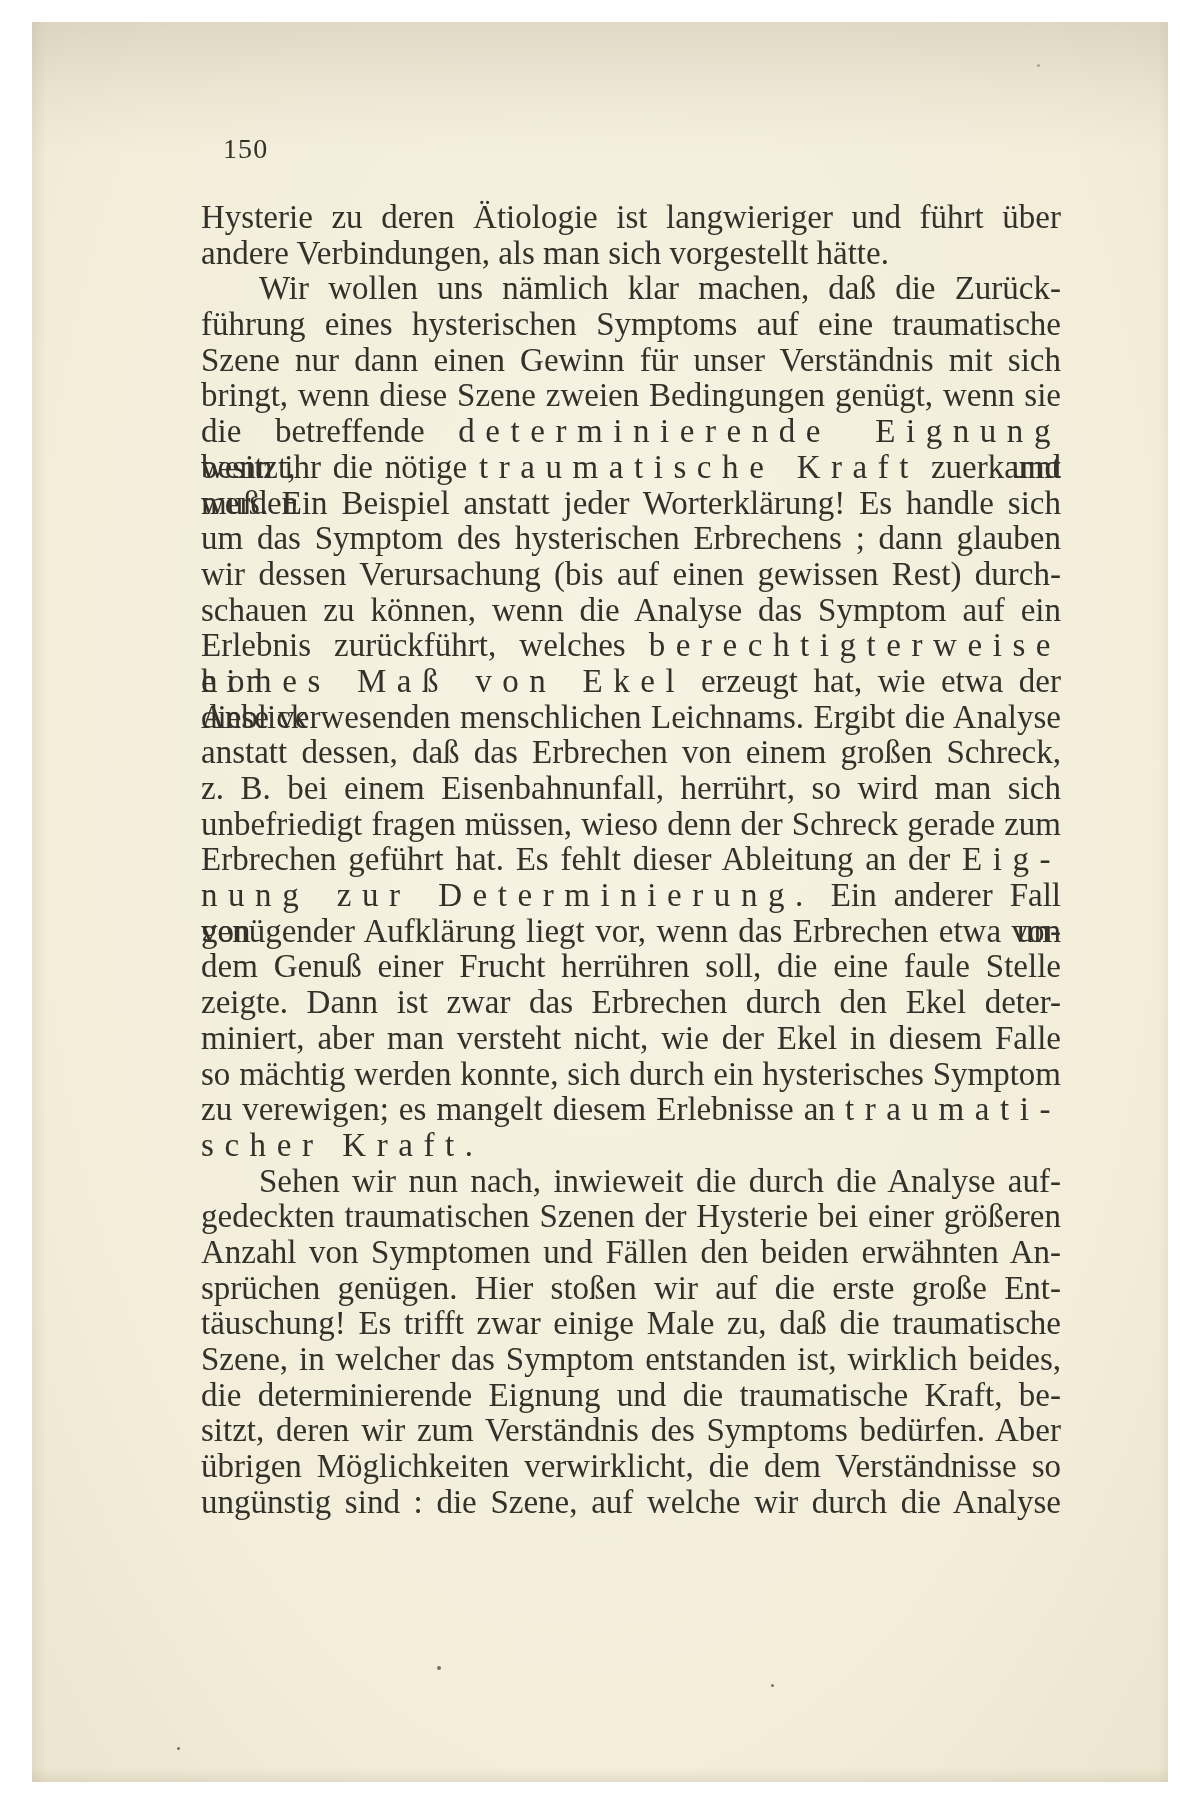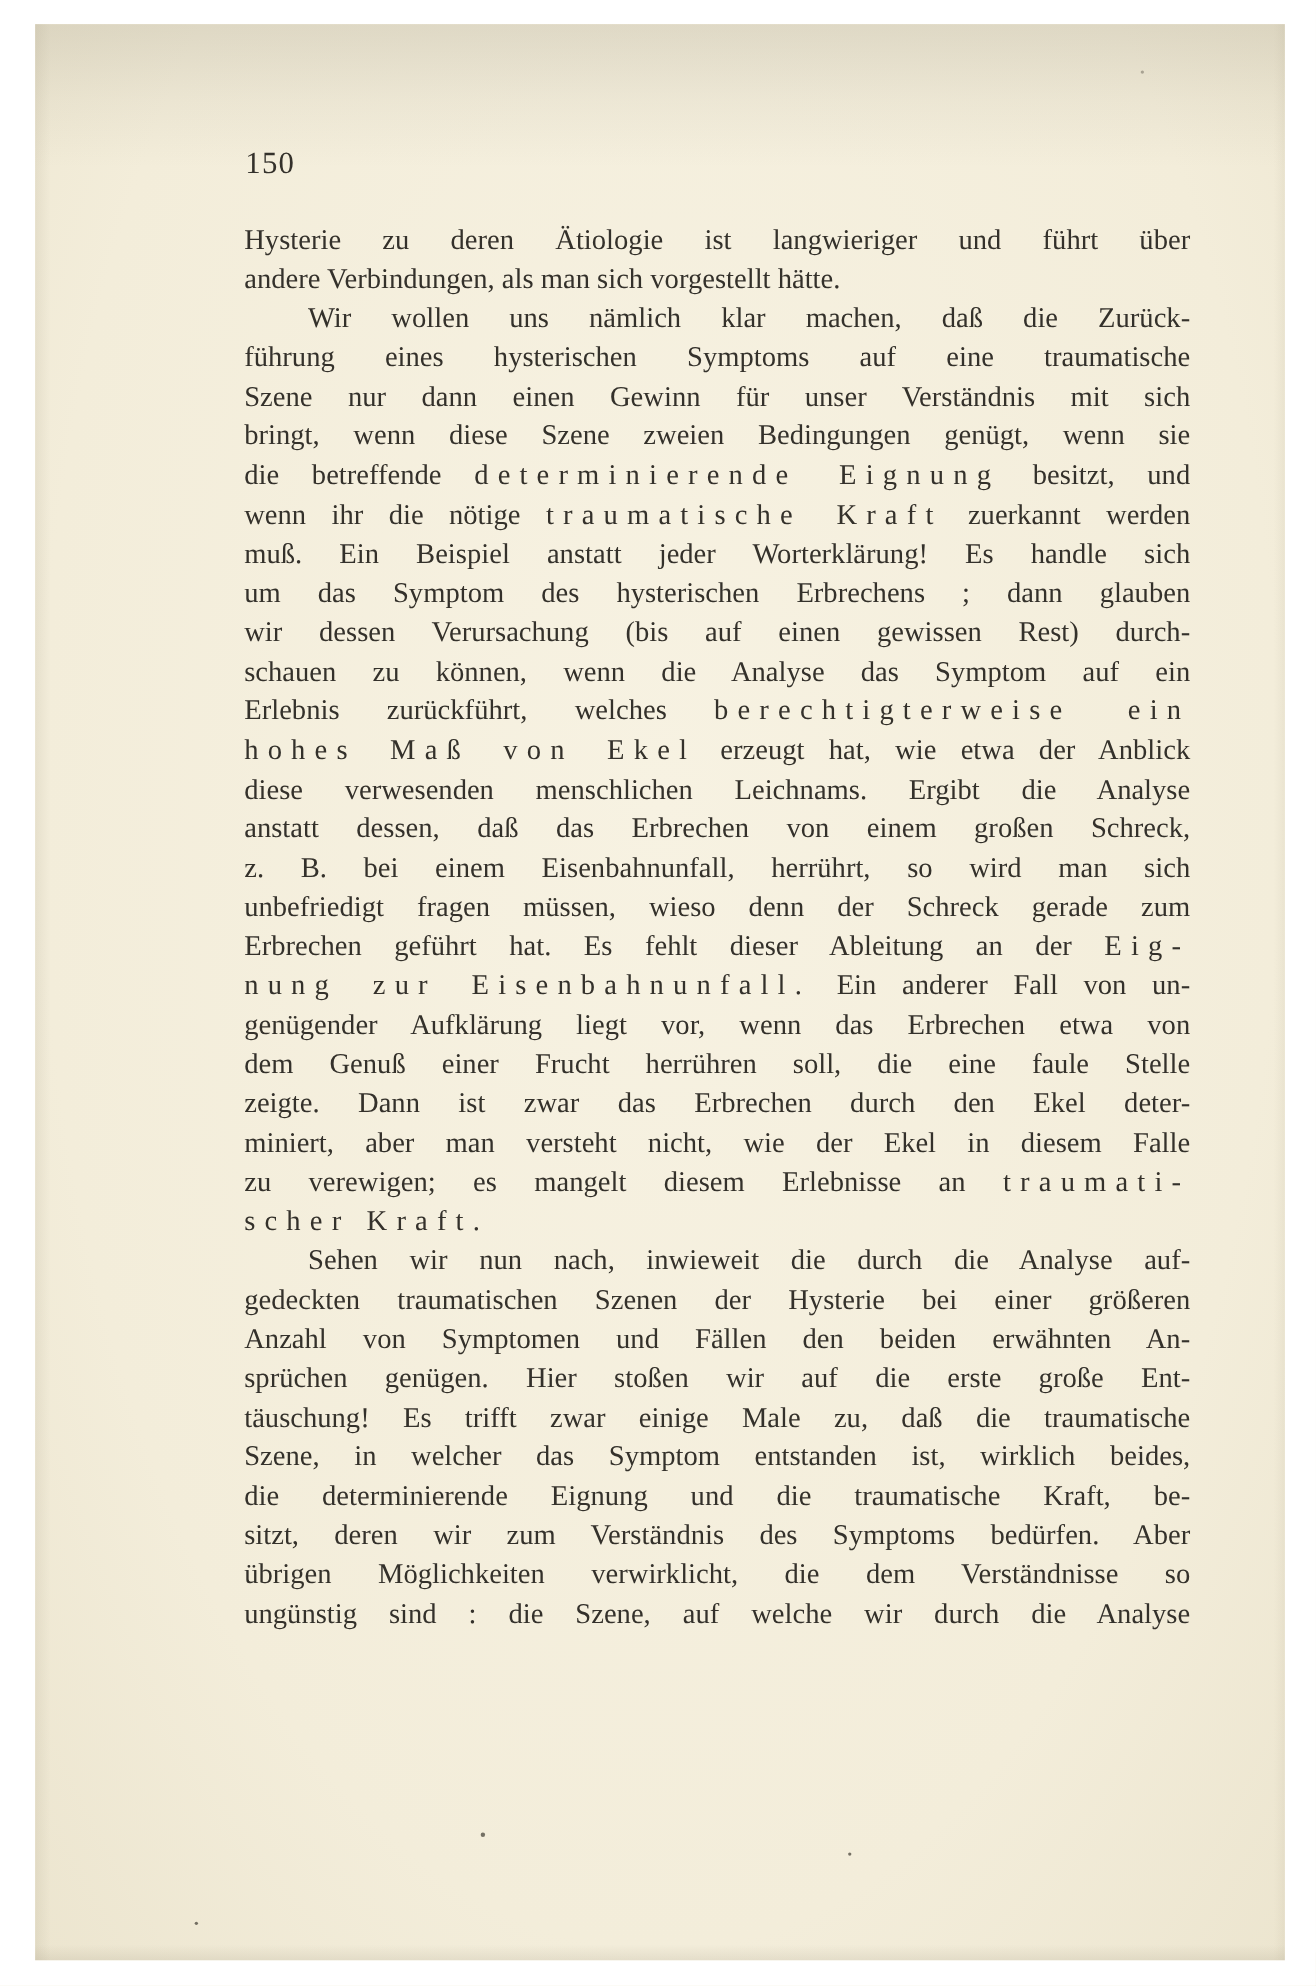--- a/index.html
+++ b/index.html
@@ -36,24 +36,24 @@
     position: absolute;
     left: 191px;
     top: 112px;
     font-size: 28px;
     line-height: 30px;
     color: var(--ink);
     letter-spacing: 0.04em;
   }
   .body-text {
     position: absolute;
-    left: 190px;
+    left: 169px;
     top: 178px;
     width: 860px;
-    font-size: 26px;
+    font-size: 33px;
     line-height: 35.7px;
     color: var(--ink);
     text-rendering: optimizeLegibility;
   }
   .line {
     height: 35.7px;
     text-align: justify;
     text-align-last: justify;
     text-justify: inter-word;
     white-space: normal;
@@ -99,25 +99,26 @@
         <div class="line"><span class="seg">um das Symptom des hysterischen Erbrechens ; dann glauben</span></div>
         <div class="line"><span class="seg">wir dessen Verursachung (bis auf einen gewissen Rest) durch-</span></div>
         <div class="line"><span class="seg">schauen zu können, wenn die Analyse das Symptom auf ein</span></div>
         <div class="line"><span class="seg">Erlebnis zurückführt, welches </span><span class="seg sp">berechtigterweise ein</span></div>
         <div class="line"><span class="seg sp">hohes Maß von Ekel</span><span class="seg"> erzeugt hat, wie etwa der Anblick</span></div>
         <div class="line"><span class="seg">diese verwesenden menschlichen Leichnams. Ergibt die Analyse</span></div>
         <div class="line"><span class="seg">anstatt dessen, daß das Erbrechen von einem großen Schreck,</span></div>
         <div class="line"><span class="seg">z. B. bei einem Eisenbahnunfall, herrührt, so wird man sich</span></div>
         <div class="line"><span class="seg">unbefriedigt fragen müssen, wieso denn der Schreck gerade zum</span></div>
         <div class="line"><span class="seg">Erbrechen geführt hat. Es fehlt dieser Ableitung an der </span><span class="seg sp">Eig-</span></div>
-        <div class="line"><span class="seg sp">nung zur Eisenbahnunfall.</span><span class="seg"> Ein anderer Fall von un-</span></div>
+        <div class="line"><span class="seg sp">nung zur Determinierung.</span><span class="seg"> Ein anderer Fall von un-</span></div>
         <div class="line"><span class="seg">genügender Aufklärung liegt vor, wenn das Erbrechen etwa von</span></div>
         <div class="line"><span class="seg">dem Genuß einer Frucht herrühren soll, die eine faule Stelle</span></div>
         <div class="line"><span class="seg">zeigte. Dann ist zwar das Erbrechen durch den Ekel deter-</span></div>
         <div class="line"><span class="seg">miniert, aber man versteht nicht, wie der Ekel in diesem Falle</span></div>
+        <div class="line"><span class="seg">so mächtig werden konnte, sich durch ein hysterisches Symptom</span></div>
         <div class="line"><span class="seg">zu verewigen; es mangelt diesem Erlebnisse an </span><span class="seg sp">traumati-</span></div>
         <div class="line nojust"><span class="seg sp">scher Kraft.</span></div>
         <div class="line indent"><span class="seg">Sehen wir nun nach, inwieweit die durch die Analyse auf-</span></div>
         <div class="line"><span class="seg">gedeckten traumatischen Szenen der Hysterie bei einer größeren</span></div>
         <div class="line"><span class="seg">Anzahl von Symptomen und Fällen den beiden erwähnten An-</span></div>
         <div class="line"><span class="seg">sprüchen genügen. Hier stoßen wir auf die erste große Ent-</span></div>
         <div class="line"><span class="seg">täuschung! Es trifft zwar einige Male zu, daß die traumatische</span></div>
         <div class="line"><span class="seg">Szene, in welcher das Symptom entstanden ist, wirklich beides,</span></div>
         <div class="line"><span class="seg">die determinierende Eignung und die traumatische Kraft, be-</span></div>
         <div class="line"><span class="seg">sitzt, deren wir zum Verständnis des Symptoms bedürfen. Aber</span></div>

